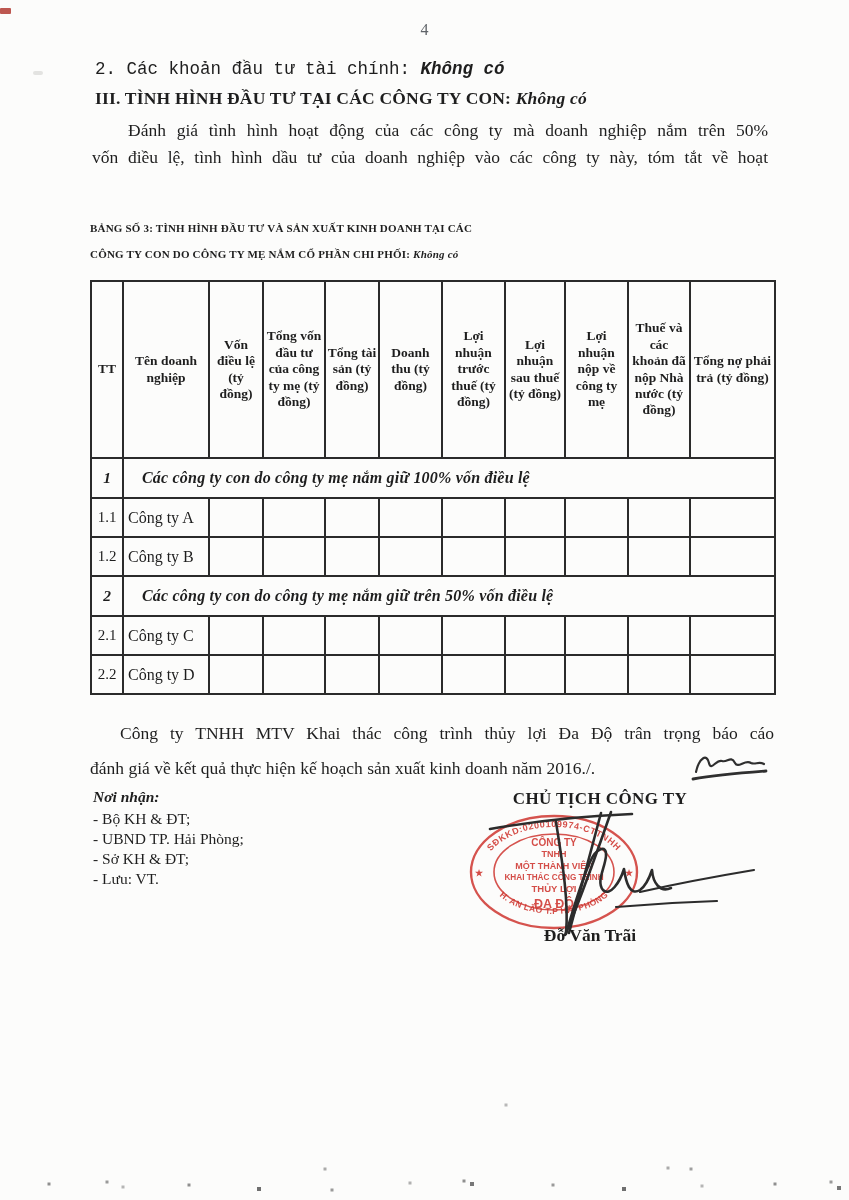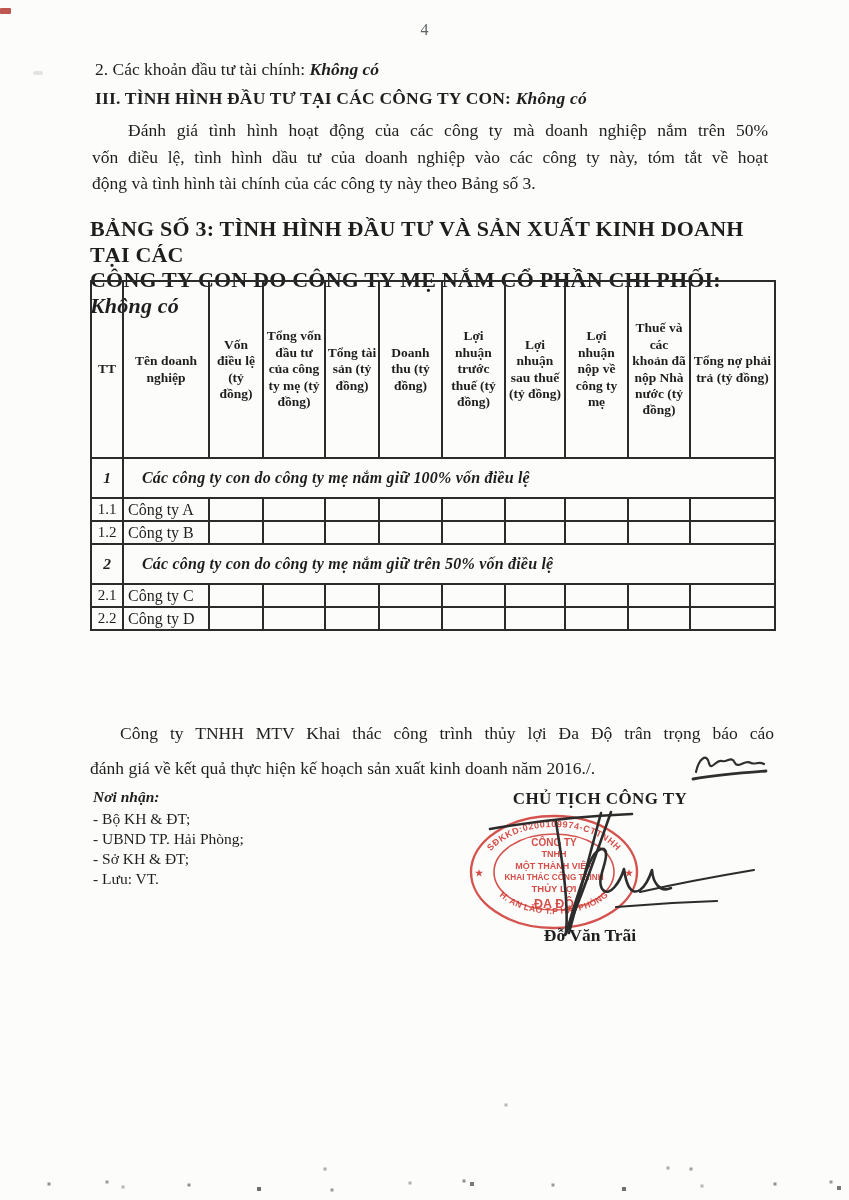--- a/index.html
+++ b/index.html
@@ -3,33 +3,33 @@
 <meta charset="utf-8">
 <style>
   html,body { margin:0; padding:0; background:#e9e9e9; }
   .page {
     position:relative; width:849px; height:1200px; margin:0 auto;
     background:#fcfcfb; font-family:"Liberation Serif", serif; color:#1e1e1e;
     overflow:hidden;
   }
   .abs { position:absolute; }
   .pagenum { top:21px; left:0; right:0; text-align:center; font-size:16px; color:#5f6368; }
-  .l-fin { top:59px; left:95px; font-size:17.5px; }
+  .l-fin { top:59px; left:95px; font-size:17.5px;font-family:Liberation Mono, monospace; }
   .l-head { top:88px; left:95px; font-size:17.5px; font-weight:bold; letter-spacing:0.2px; }
   em.kc { font-weight:bold; font-style:italic; }
   .intro-para { top:117px; left:92px; width:676px; font-size:17.5px; line-height:26.5px; }
   .jl { text-align:justify; text-align-last:justify; }
   .ind { text-indent:36px; }
-  .tbl-title { top:216px; left:90px; width:694px; font-size:22px; font-weight:bold; line-height:25.5px; letter-spacing:0.2px; }
+  .tbl-title { top:216px; left:90px; width:694px; font-size:11px; font-weight:bold; line-height:25.5px; letter-spacing:0.2px; }
   table.t3 { position:absolute; top:280px; left:90px; width:684px; border-collapse:collapse; table-layout:fixed; }
   .t3 th, .t3 td { border:2px solid #2b2b2b; padding:0; overflow:hidden; }
   .t3 th { font-size:13.5px; font-weight:bold; line-height:1.22; text-align:center; vertical-align:middle; padding:1px; }
   .t3 tr.hd { height:177px; }
   .t3 tr.sec { height:40px; }
-  .t3 tr.dr { height:23px; }
+  .t3 tr.dr { height:39px; }
   .t3 .tt { text-align:center; font-size:15px; }
   .t3 .sec .tt { font-size:15.5px; font-weight:bold; font-style:italic; }
   .t3 .sec .lbl { font-weight:bold; font-style:italic; font-size:16px; padding-left:18px; letter-spacing:0.2px; }
   .t3 .name { font-size:16px; padding-left:4px; }
   .closing { top:716px; left:90px; width:684px; font-size:17.5px; line-height:35px; }
   .closing .ind2 { text-indent:30px; }
   .recipients { top:787px; left:93px; font-size:15.5px; line-height:20px; }
   .r-label { font-weight:bold; font-style:italic; margin-bottom:2px; }
   .sig-role { top:789px; left:455px; width:290px; text-align:center; font-weight:bold; font-size:17px; letter-spacing:0.4px; }
   .sig-name { top:925px; left:470px; width:240px; text-align:center; font-weight:bold; font-size:17.5px; }
@@ -66,21 +66,20 @@
   </div>
 
   <div class="abs l-head">
     <span>III. TÌNH HÌNH ĐẦU TƯ TẠI CÁC CÔNG TY CON:</span>
     <em class="kc">Không có</em>
   </div>
 
   <div class="abs intro-para">
     <div class="jl ind">Đánh giá tình hình hoạt động của các công ty mà doanh nghiệp nắm trên 50%</div>
     <div class="jl">vốn điều lệ, tình hình dầu tư của doanh nghiệp vào các công ty này, tóm tắt về hoạt</div>
-    <div>động và tình hình tài chính của các công ty này theo Bảng số 3.</div>
   </div>
 
   <div class="abs tbl-title">
     <div>BẢNG SỐ 3: TÌNH HÌNH ĐẦU TƯ VÀ SẢN XUẤT KINH DOANH TẠI CÁC</div>
     <div>
       <span>CÔNG TY CON DO CÔNG TY MẸ NẮM CỔ PHẦN CHI PHỐI:</span>
       <em class="kc">Không có</em>
     </div>
   </div>
 

